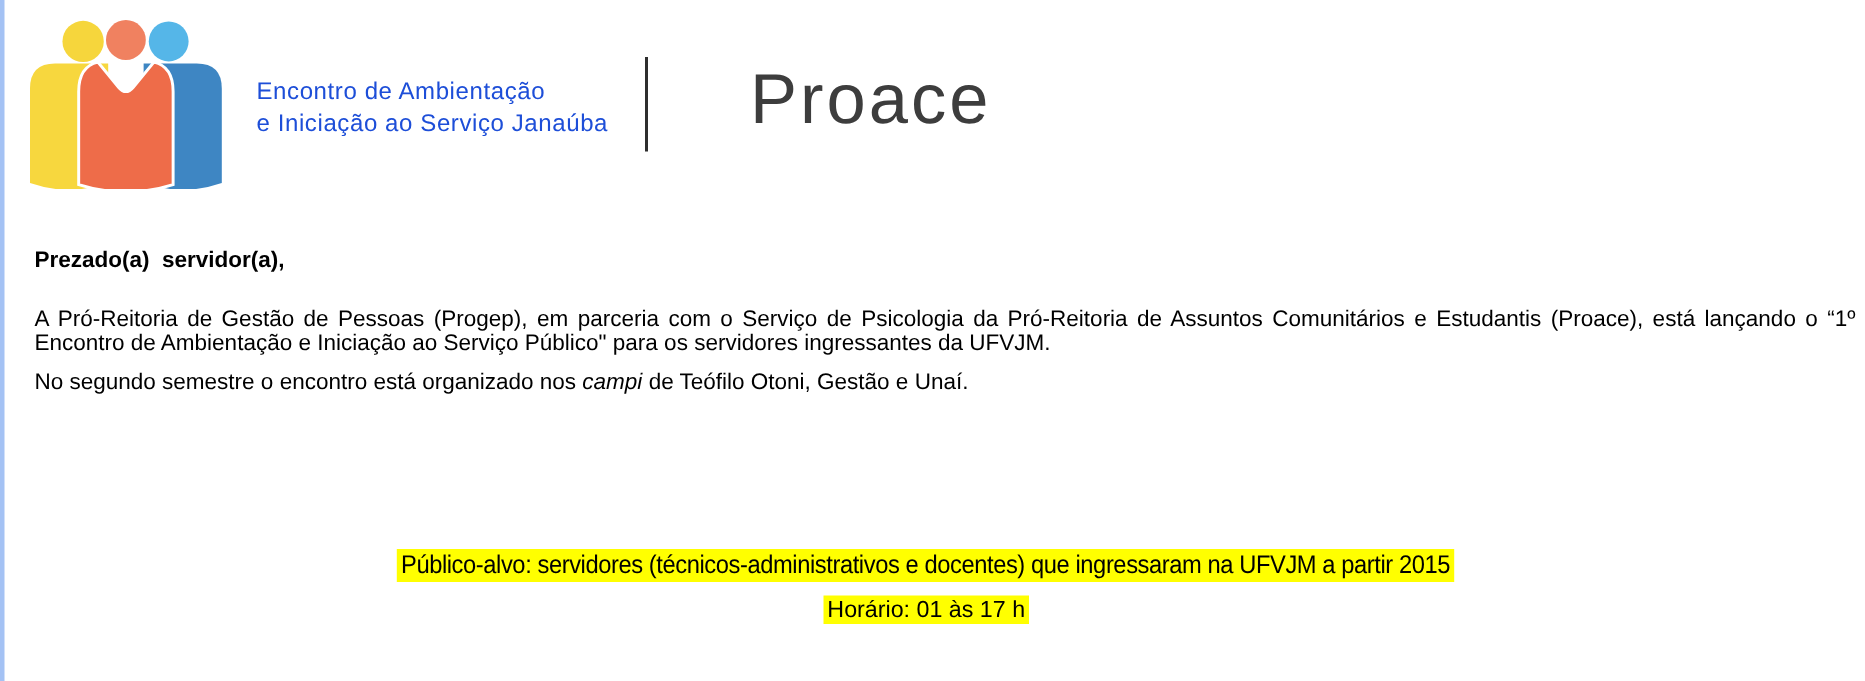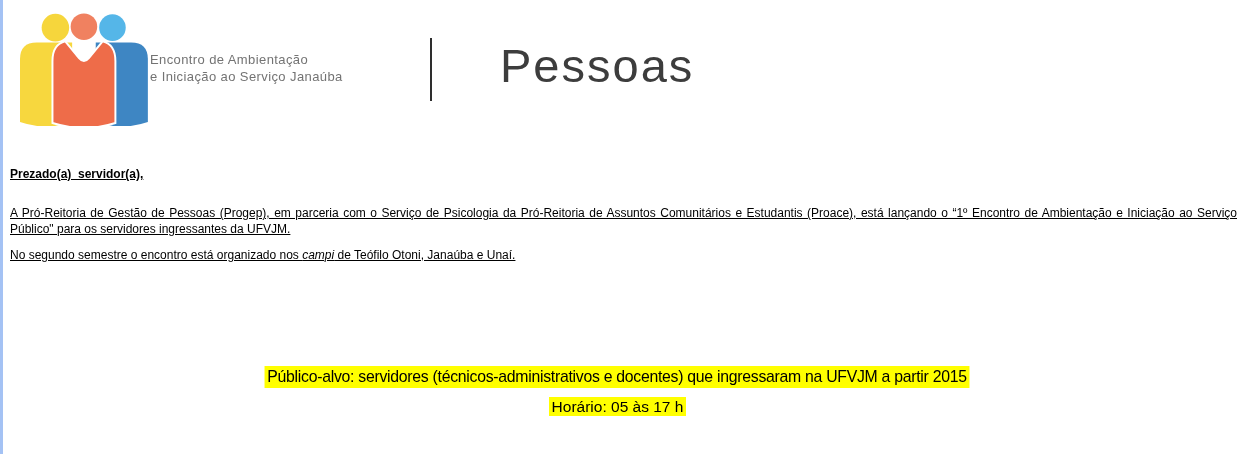--- a/index.html
+++ b/index.html
@@ -11,37 +11,37 @@
     box-sizing: border-box;
     position: relative;
     overflow: hidden;
     font-family: "Liberation Sans", sans-serif;
     color: #000000;
   }
   
   .header { position: absolute; top: 0; left: 0; right: 0; height: 150px; }
   .logo-graphic { position: absolute; left: 8px; top: 6px; width: 138px; height: 120px; }
   .logo-caption {
-    position: absolute; left: 147px; top: 51px;
-    font-size: 13px; line-height: 1.32; color: #737373;
+    position: absolute; left: 168px; top: 51px;
+    font-size: 16px; line-height: 1.32; color: #1d4ed8;
     letter-spacing: 0.4px;
   }
   .header-divider {
     position: absolute; left: 427px; top: 38px;
     width: 2px; height: 63px; background: #2e2e2e;
   }
   .page-title {
     position: absolute; left: 497px; top: 38px;
     font-size: 47px; font-weight: 300; color: #3d3d3d;
     letter-spacing: 2px;
   }
   
   .content {
-    position: absolute; left: 7px; right: 6px; top: 166px;
-    font-size: 12px; line-height: 16px; text-decoration: underline;
+    position: absolute; left: 20px; right: 6px; top: 166px;
+    font-size: 15px; line-height: 16px;
   }
   .salutation { font-weight: bold; margin: 0 0 23px 0; }
   .para { margin: 0 0 10px 0; text-align: justify; }
   .para.bold { font-weight: bold; }
   .para .italic { font-style: italic; margin-top: 12px; }
   
   .highlights {
     position: absolute; left: 0; right: 0; top: 366px;
     text-align: center;
   }
@@ -76,33 +76,33 @@
     <circle cx="74" cy="21" r="13.5" fill="#f08160"></circle>
   </svg>
 
   <div class="logo-caption">
     <div>Encontro de Ambientação</div>
     <div>e Iniciação ao Serviço Janaúba</div>
   </div>
 
   <div class="header-divider"></div>
 
-  <div class="page-title">Pessoas</div>
+  <div class="page-title">Proace</div>
 </div>
 
 <div class="content">
   <p class="salutation">Prezado(a)&nbsp; servidor(a),</p>
 
   <p class="para">A Pró-Reitoria de Gestão de Pessoas (Progep), em parceria com o Serviço de Psicologia da Pró-Reitoria de Assuntos Comunitários e Estudantis (Proace), está lançando o “1º Encontro de Ambientação e Iniciação ao Serviço Público" para os servidores ingressantes da UFVJM.</p>
 
 
 
-  <p class="para"><span>No segundo semestre o encontro está organizado nos </span><span class="italic">campi</span><span> de Teófilo Otoni, Janaúba e Unaí.</span></p>
+  <p class="para"><span>No segundo semestre o encontro está organizado nos </span><span class="italic">campi</span><span> de Teófilo Otoni, Gestão e Unaí.</span></p>
 </div>
 
 <div class="highlights">
   <div class="hl-line condensed">
     <mark>Público-alvo: servidores (técnicos-administrativos e docentes) que ingressaram na UFVJM a partir 2015</mark>
   </div>
   <div class="hl-line">
-    <mark>Horário: 05 às 17 h</mark>
+    <mark>Horário: 01 às 17 h</mark>
   </div>
 </div>
 
 </body></html>

